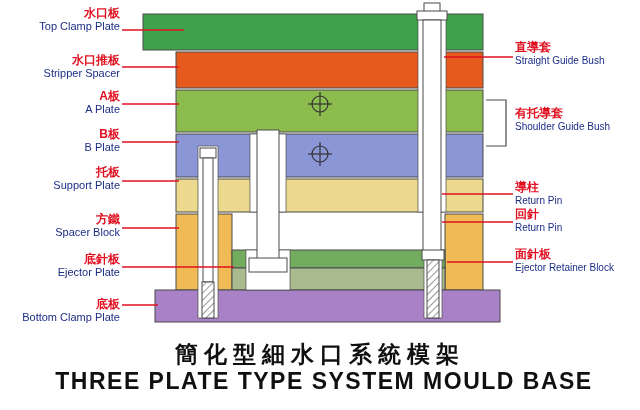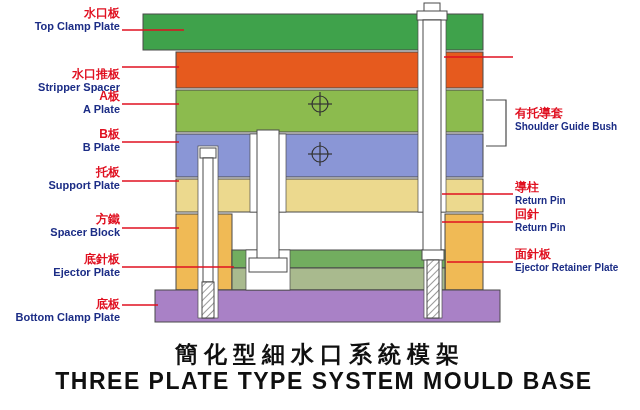--- a/index.html
+++ b/index.html
@@ -3,21 +3,21 @@
 <meta charset="utf-8">
 <style>
   * { margin:0; padding:0; box-sizing:border-box; }
   html,body { background:#fff; }
   body { font-family:"Liberation Sans","DejaVu Sans",sans-serif; }
   .stage { position:relative; width:640px; height:410px; background:#fff; overflow:hidden; }
   .stage > svg { position:absolute; left:0; top:0; }
 
   .lbl { position:absolute; }
   .lbl .zh { color:var(--label-zh); font-size:12px; font-weight:bold; line-height:14px; }
-  .lbl .en { color:var(--label-en); font-size:11px; font-weight:bold; line-height:13px; white-space:nowrap; }
+  .lbl .en { color:var(--label-en); font-size:11px; font-weight:normal; line-height:13px; white-space:nowrap; }
   .lbl.left  { left:0; width:120px; text-align:right; }
   .lbl.right { left:515px; width:125px; text-align:left; }
   .lbl.right .en { font-size:10px; }
 
   .title-zh { position:absolute; top:339px; left:0; width:100%; text-align:center;
               font-size:23px; font-weight:bold; color:var(--title); letter-spacing:6px; }
   .title-en { position:absolute; top:368px; left:0; width:100%; text-align:center;
               font-size:23px; font-weight:bold; color:var(--title); letter-spacing:1.5px;padding-left:8px; }
 
   .plate   { stroke:var(--outline); stroke-width:1; }
@@ -103,21 +103,21 @@
       <line x1="447" y1="262" x2="513" y2="262"></line>
     </g>
 
     <path class="bracket" d="M486 100 H506 V146 H486"></path>
   </svg>
 
   <div class="lbl left" style="top:6px">
     <div class="zh">水口板</div>
     <div class="en">Top Clamp Plate</div>
   </div>
-  <div class="lbl left" style="top:67px">
+  <div class="lbl left" style="top:53px">
     <div class="zh">水口推板</div>
     <div class="en">Stripper Spacer</div>
   </div>
   <div class="lbl left" style="top:89px">
     <div class="zh">A板</div>
     <div class="en">A Plate</div>
   </div>
   <div class="lbl left" style="top:127px">
     <div class="zh">B板</div>
     <div class="en">B Plate</div>
@@ -132,32 +132,36 @@
   </div>
   <div class="lbl left" style="top:252px">
     <div class="zh">底針板</div>
     <div class="en">Ejector Plate</div>
   </div>
   <div class="lbl left" style="top:297px">
     <div class="zh">底板</div>
     <div class="en">Bottom Clamp Plate</div>
   </div>
 
+  <div class="lbl right" style="top:40px">
+    <div class="zh">直導套</div>
+    <div class="en">Straight Guide Bush</div>
+  </div>
   <div class="lbl right" style="top:106px">
     <div class="zh">有托導套</div>
     <div class="en">Shoulder Guide Bush</div>
   </div>
   <div class="lbl right" style="top:180px">
     <div class="zh">導柱</div>
     <div class="en">Return Pin</div>
   </div>
   <div class="lbl right" style="top:207px">
     <div class="zh">回針</div>
     <div class="en">Return Pin</div>
   </div>
   <div class="lbl right" style="top:247px">
     <div class="zh">面針板</div>
-    <div class="en">Ejector Retainer Plate</div>
+    <div class="en">Ejector Retainer Block</div>
   </div>
 
   <div class="title-zh">簡化型細水口系統模架</div>
   <div class="title-en">THREE PLATE TYPE SYSTEM MOULD BASE</div>
 </div>
 
 </body></html>

